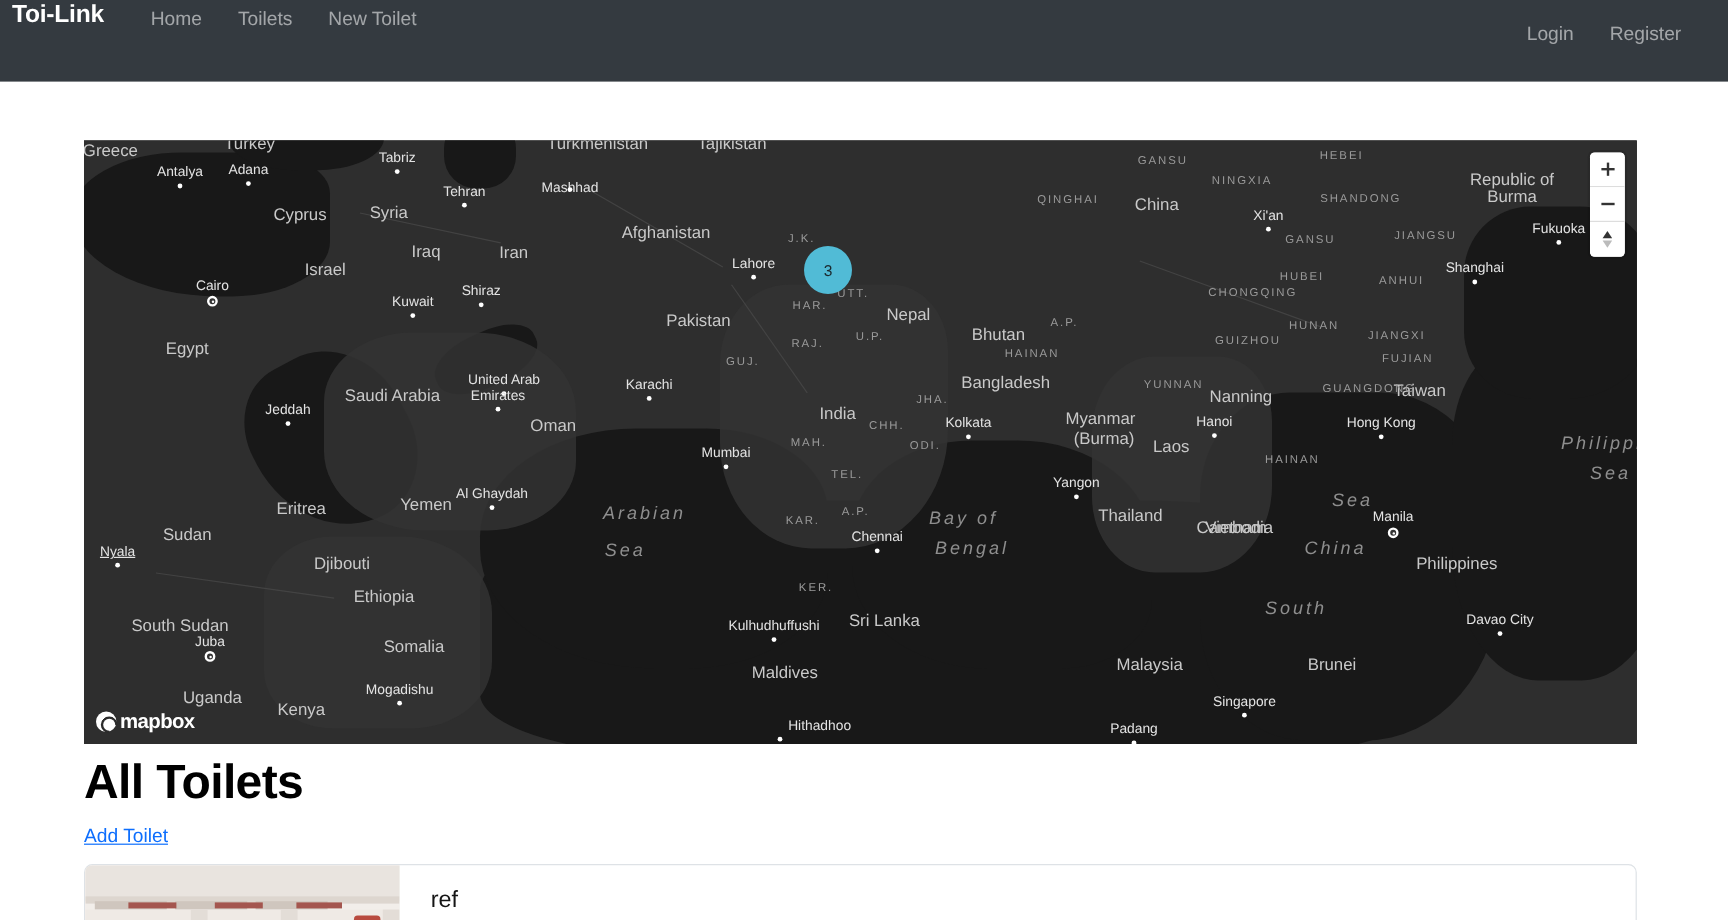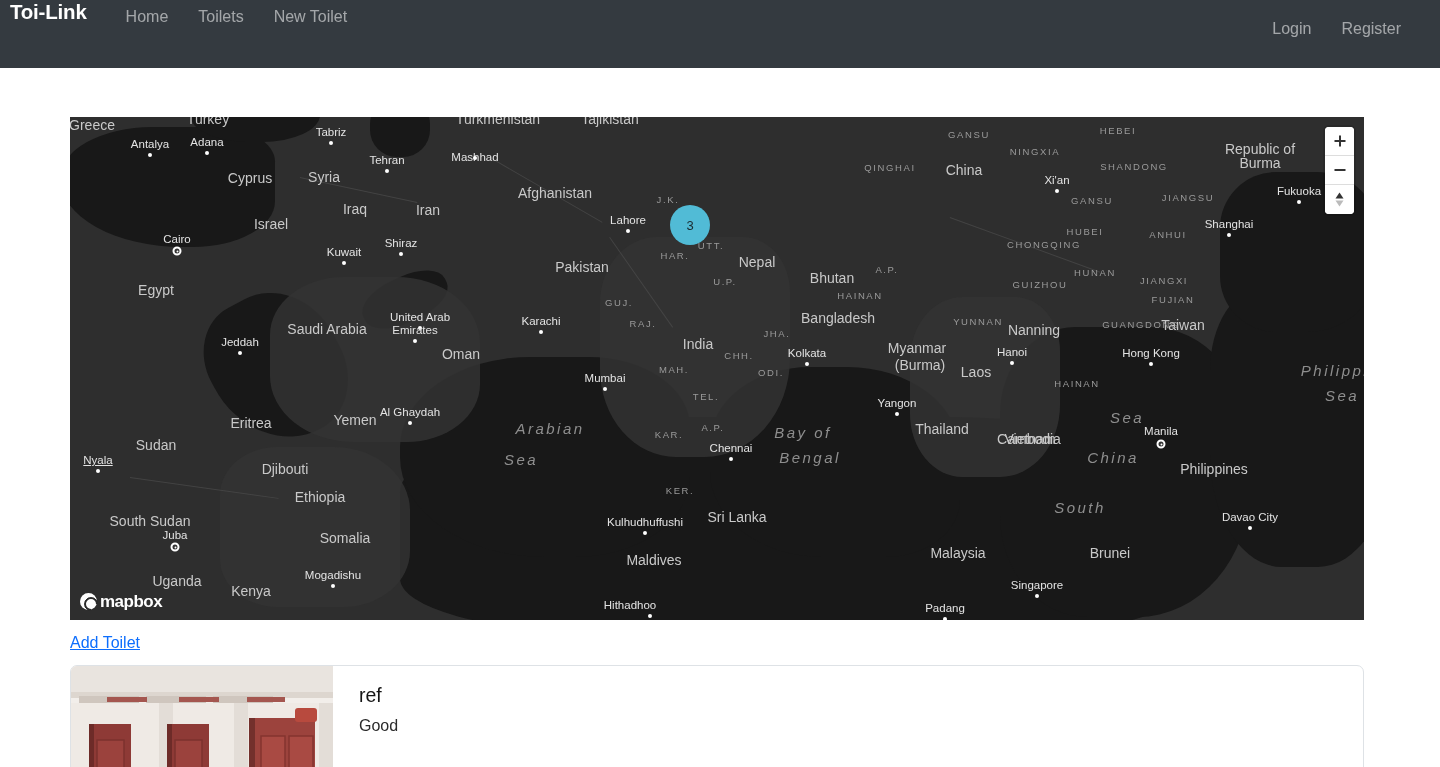--- a/index.html
+++ b/index.html
@@ -370,35 +370,35 @@
       <div class="lbl region" style="left: 974px; top: 127px;">CHONGQING</div>
       <div class="lbl region" style="left: 1025px; top: 155px;">HUNAN</div>
       <div class="lbl region" style="left: 1094px; top: 163px;">JIANGXI</div>
       <div class="lbl region" style="left: 970px; top: 167px;">GUIZHOU</div>
       <div class="lbl region" style="left: 1103px; top: 182px;">FUJIAN</div>
       <div class="lbl region" style="left: 908px; top: 204px;">YUNNAN</div>
       <div class="lbl region" style="left: 1071px; top: 207px;">GUANGDONG</div>
       <div class="lbl region" style="left: 1007px; top: 266px;">HAINAN</div>
       <div class="lbl region" style="left: 598px; top: 82px;">J.K.</div>
       <div class="lbl region" style="left: 605px; top: 138px;">HAR.</div>
-      <div class="lbl region" style="left: 573px; top: 170px; margin-top: 36px;">RAJ.</div>
+      <div class="lbl region" style="left: 603px; top: 170px;">RAJ.</div>
       <div class="lbl region" style="left: 655px; top: 164px;">U.P.</div>
       <div class="lbl region" style="left: 549px; top: 185px;">GUJ.</div>
       <div class="lbl region" style="left: 604px; top: 252px;">MAH.</div>
       <div class="lbl region" style="left: 701px; top: 255px;">ODI.</div>
       <div class="lbl region" style="left: 636px; top: 279px;">TEL.</div>
       <div class="lbl region" style="left: 599px; top: 317px;">KAR.</div>
       <div class="lbl region" style="left: 610px; top: 373px;">KER.</div>
       <div class="lbl region" style="left: 707px; top: 216px;">JHA.</div>
       <div class="lbl region" style="left: 669px; top: 238px;">CHH.</div>
       <div class="lbl region" style="left: 643px; top: 310px;">A.P.</div>
       <div class="lbl region" style="left: 790px; top: 178px;">HAINAN</div>
       <div class="lbl region" style="left: 641px; top: 128px;">UTT.</div>
       <div class="lbl region" style="left: 817px; top: 152px;">A.P.</div>
-      <div class="lbl water" style="left: 480px; top: 311px;">Arabian</div>
+      <div class="lbl water" style="left: 467px; top: 311px;">Arabian</div>
       <div class="lbl water" style="left: 451px; top: 342px;">Sea</div>
       <div class="lbl water" style="left: 733px; top: 315px;">Bay of</div>
       <div class="lbl water" style="left: 740px; top: 340px;">Bengal</div>
       <div class="lbl water" style="left: 1265px; top: 253px;">Philippi</div>
       <div class="lbl water" style="left: 1272px; top: 278px;">Sea</div>
       <div class="lbl water" style="left: 1010px; top: 390px;">South</div>
       <div class="lbl water" style="left: 1043px; top: 340px;">China</div>
       <div class="lbl water" style="left: 1057px; top: 300px;">Sea</div>
       <div class="lbl city" style="left: 80px; top: 27px;">Antalya</div>
       <div class="dot" style="left: 80px; top: 38px;"></div>
@@ -423,21 +423,21 @@
       <div class="lbl city" style="left: 350px; top: 200px;">United Arab</div>
       <div class="dot" style="left: 350px; top: 211px;"></div>
       <div class="lbl city" style="left: 345px; top: 213px;">Emirates</div>
       <div class="dot" style="left: 345px; top: 224px;"></div>
       <div class="lbl city" style="left: 28px; top: 343px; text-decoration: underline;">Nyala</div>
       <div class="dot" style="left: 28px; top: 354px;"></div>
       <div class="lbl city" style="left: 105px; top: 418px;">Juba</div>
       <div class="dot" style="left: 105px; top: 429px;"></div>
       <div class="lbl city" style="left: 263px; top: 458px;">Mogadishu</div>
       <div class="dot" style="left: 263px; top: 469px;"></div>
-      <div class="lbl city" style="left: 560px; top: 488px;">Hithadhoo</div>
+      <div class="lbl city" style="left: 613px; top: 488px;">Hithadhoo</div>
       <div class="dot" style="left: 580px; top: 499px;"></div>
       <div class="lbl city" style="left: 558px; top: 103px;">Lahore</div>
       <div class="dot" style="left: 558px; top: 114px;"></div>
       <div class="lbl city" style="left: 471px; top: 204px;">Karachi</div>
       <div class="dot" style="left: 471px; top: 215px;"></div>
       <div class="lbl city" style="left: 535px; top: 261px; text-align: center;">Mumbai</div>
       <div class="dot" style="left: 535px; top: 272px;"></div>
       <div class="lbl city" style="left: 737px; top: 236px;">Kolkata</div>
       <div class="dot" style="left: 737px; top: 247px;"></div>
       <div class="lbl city" style="left: 661px; top: 331px;">Chennai</div>
@@ -494,20 +494,21 @@
   </div>
 
   <div class="mapbox-logo">
     <span class="mb-mark"></span>
     <span class="mb-word">mapbox</span>
   </div>
 
 </div>
 
 <div class="container">
+  <h1 class="page-title">All Toilets</h1>
   <a class="add-link" href="#">Add Toilet</a>
 
   <div class="card">
     <div class="card-thumb">
       <svg width="262" height="200" viewBox="0 0 262 200" preserveAspectRatio="xMidYMid slice">
         <rect width="262" height="200" fill="#f2eeea"></rect>
         <rect x="0" y="0" width="262" height="30" fill="#e9e4df"></rect>
 
         <rect x="0" y="26" width="262" height="6" fill="#ddd6cf"></rect>
         <rect x="8" y="30" width="60" height="7" fill="#cfc6be"></rect>

